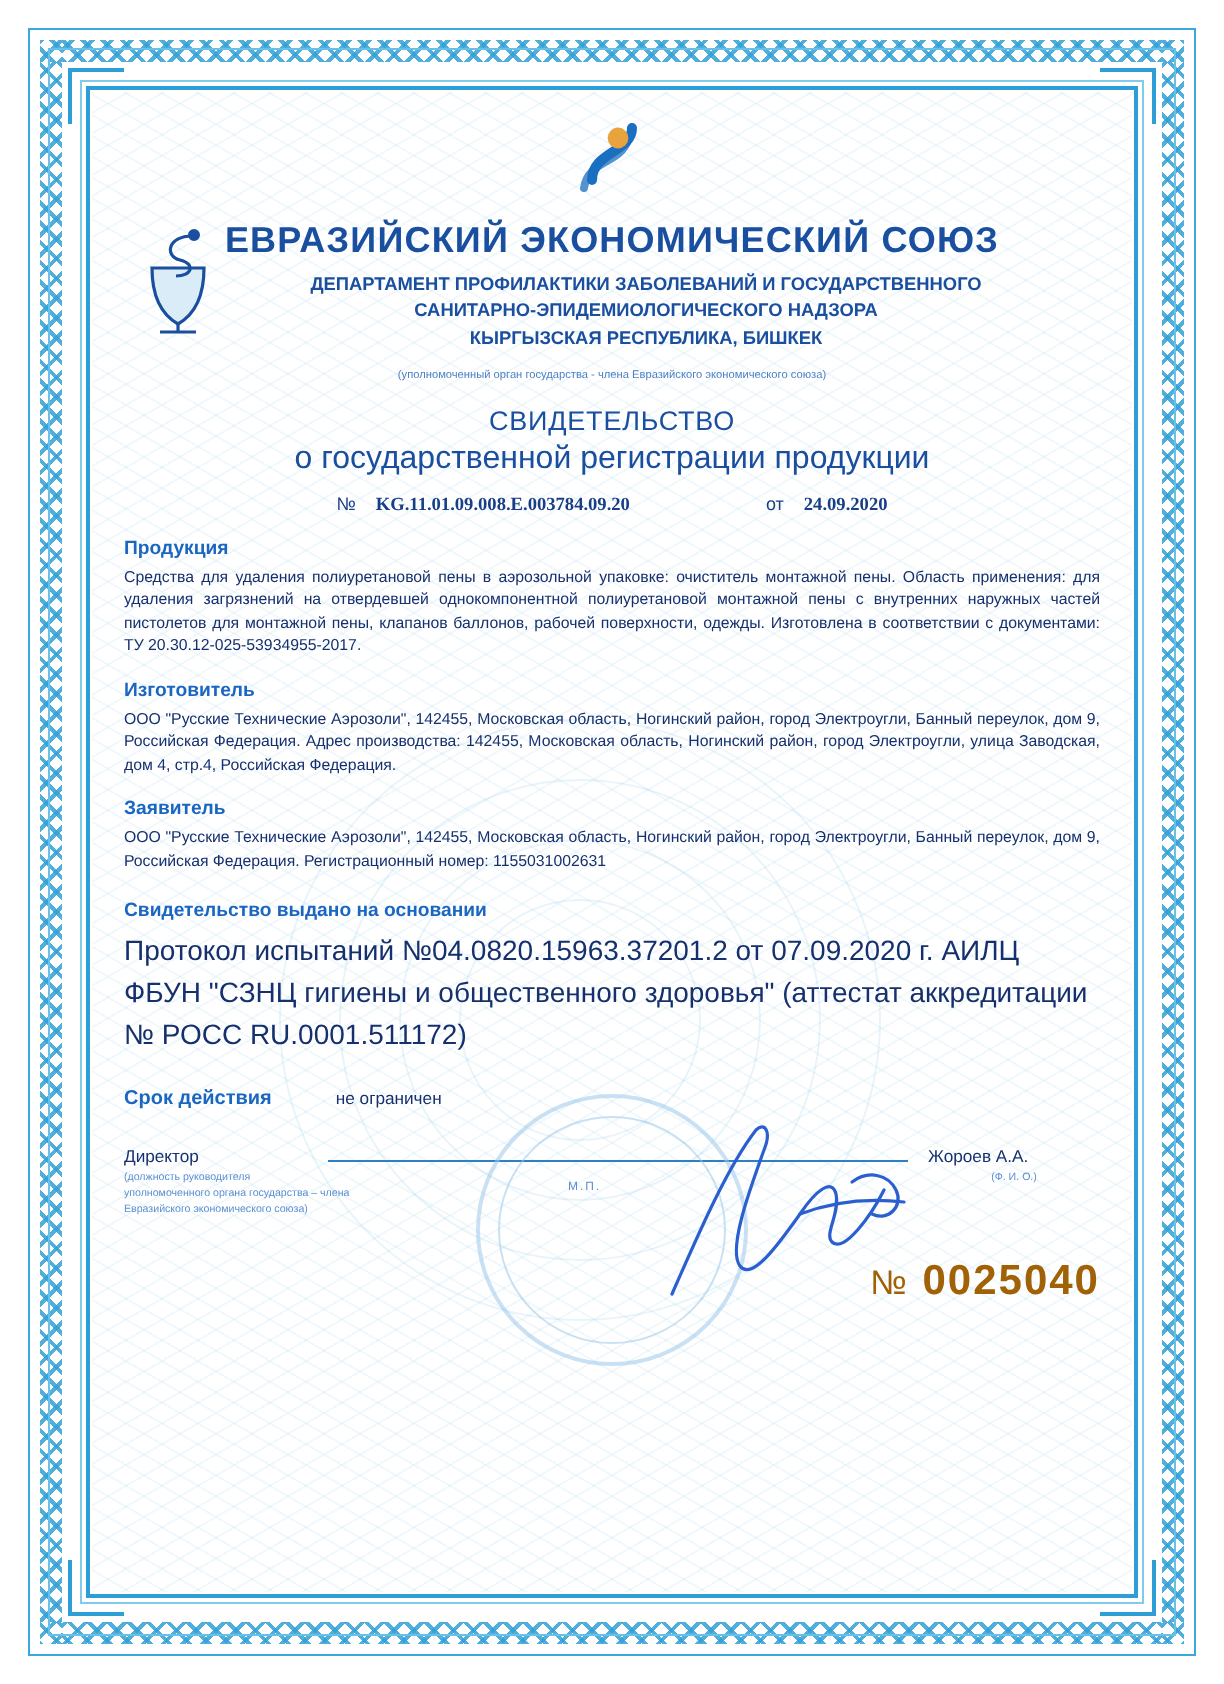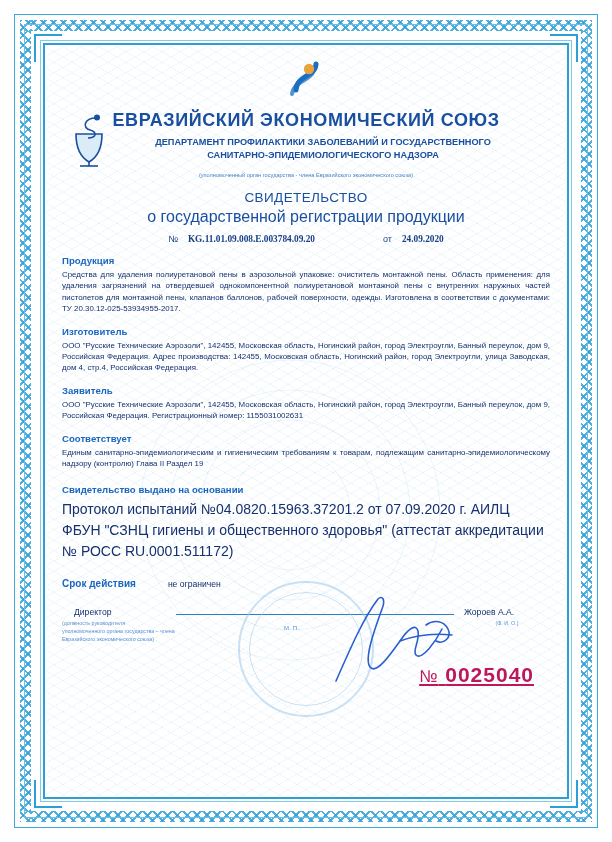--- a/index.html
+++ b/index.html
@@ -161,21 +161,21 @@
     display:flex;align-items:baseline;gap:32px;margin-top:16px;
   }
   .validity .vt{font-size:10px;font-weight:bold;color:#1a66c0;}
   .validity .vv{font-size:8.6px;color:#16306e;}
 
   .sign-block{
     margin-top:18px;position:relative;height:74px;
   }
   .sign-row{
     display:flex;align-items:flex-end;justify-content:space-between;
-    font-size:8.6px;color:#16306e;margin-left:12px;
+    font-size:8.6px;color:#16306e;
   }
   .sign-row .role{width:92px;}
   .sign-row .line{
     flex:1;border-bottom:1px solid #2e7fc4;height:1px;margin:0 10px 2px 10px;
   }
   .sign-row .name{width:86px;}
   .sign-cap{
     display:flex;justify-content:space-between;margin-top:3px;
   }
   .cap-left{font-size:5.3px;color:#5b8fd0;line-height:1.5;width:250px;}
@@ -192,22 +192,22 @@
   .stamp:after{
     content:"";position:absolute;left:9px;top:9px;right:9px;bottom:9px;
     border:1px solid #9ec9ea;border-radius:50%;
   }
   .signature{
     position:absolute;left:268px;top:-18px;width:150px;height:96px;
     pointer-events:none;
   }
 
   .serial{
-    position:absolute;right:16px;bottom:-6px;
-    font-size:21px;font-weight:bold;color:#be185d;letter-spacing:1px;text-decoration:underline;
+    position:absolute;right:0;bottom:-6px;
+    font-size:21px;font-weight:bold;color:#a16207;letter-spacing:1px;
   }
   .serial .hash{font-weight:normal;font-size:17px;}
 
   .watermark{
     position:absolute;left:120px;top:300px;width:340px;height:420px;
     opacity:.10;pointer-events:none;
   }
 </style>
 </head>
 <body>
@@ -252,20 +252,21 @@
         <path d="M30 6 C18 6, 16 16, 24 18 C32 20, 30 26, 22 26"></path>
         <circle cx="31" cy="5.5" r="2.2" fill="#1a4fa0"></circle>
       </g>
     </svg>
 
     <div class="org-title">ЕВРАЗИЙСКИЙ ЭКОНОМИЧЕСКИЙ СОЮЗ</div>
 
     <div class="ministry">
       <div>ДЕПАРТАМЕНТ ПРОФИЛАКТИКИ ЗАБОЛЕВАНИЙ И ГОСУДАРСТВЕННОГО</div>
       <div>САНИТАРНО-ЭПИДЕМИОЛОГИЧЕСКОГО НАДЗОРА</div>
+      <div>КЫРГЫЗСКАЯ РЕСПУБЛИКА, БИШКЕК</div>
     </div>
 
     <div class="authority-note">(уполномоченный орган государства - члена Евразийского экономического союза)</div>
 
     <div class="cert-title">СВИДЕТЕЛЬСТВО</div>
     <div class="cert-sub">о государственной регистрации продукции</div>
 
     <div class="numrow">
       <span class="lbl">№</span>
       <span class="val">KG.11.01.09.008.Е.003784.09.20</span>
@@ -282,24 +283,20 @@
     <div class="sec">
       <h3>Изготовитель</h3>
       <p>ООО "Русские Технические Аэрозоли", 142455, Московская область, Ногинский район, город Электроугли, Банный переулок, дом 9, Российская Федерация. Адрес производства: 142455, Московская область, Ногинский район, город Электроугли, улица Заводская, дом 4, стр.4, Российская Федерация.</p>
     </div>
 
     <div class="sec">
       <h3>Заявитель</h3>
       <p>ООО "Русские Технические Аэрозоли", 142455, Московская область, Ногинский район, город Электроугли, Банный переулок, дом 9, Российская Федерация. Регистрационный номер: 1155031002631</p>
     </div>
 
-    <div class="sec">
-      <h3>Соответствует</h3>
-      <p>Единым санитарно-эпидемиологическим и гигиеническим требованиям к товарам, подлежащим санитарно-эпидемиологическому надзору (контролю) Глава II Раздел 19</p>
-    </div>
 
     <div class="basis-title">Свидетельство выдано на основании</div>
     <p style="margin:0;font-size:14px;line-height:1.5;color:#16306e;">Протокол испытаний №04.0820.15963.37201.2 от 07.09.2020 г. АИЛЦ ФБУН "СЗНЦ гигиены и общественного здоровья" (аттестат аккредитации № РОСС RU.0001.511172)</p>
 
     <div class="validity">
       <span class="vt">Срок действия</span>
       <span class="vv">не ограничен</span>
     </div>
 
     <div class="sign-block">

